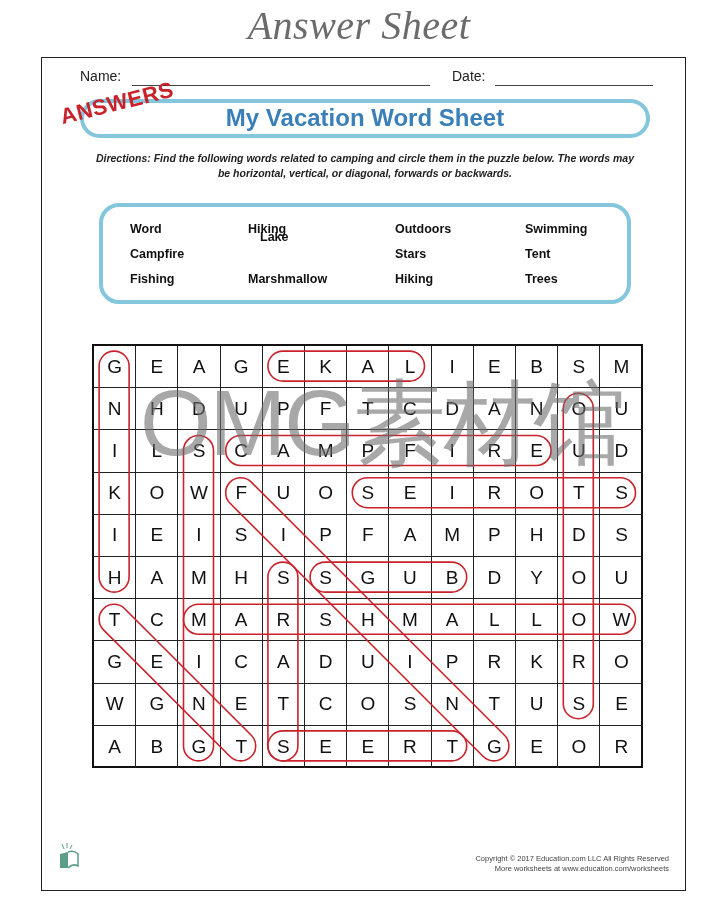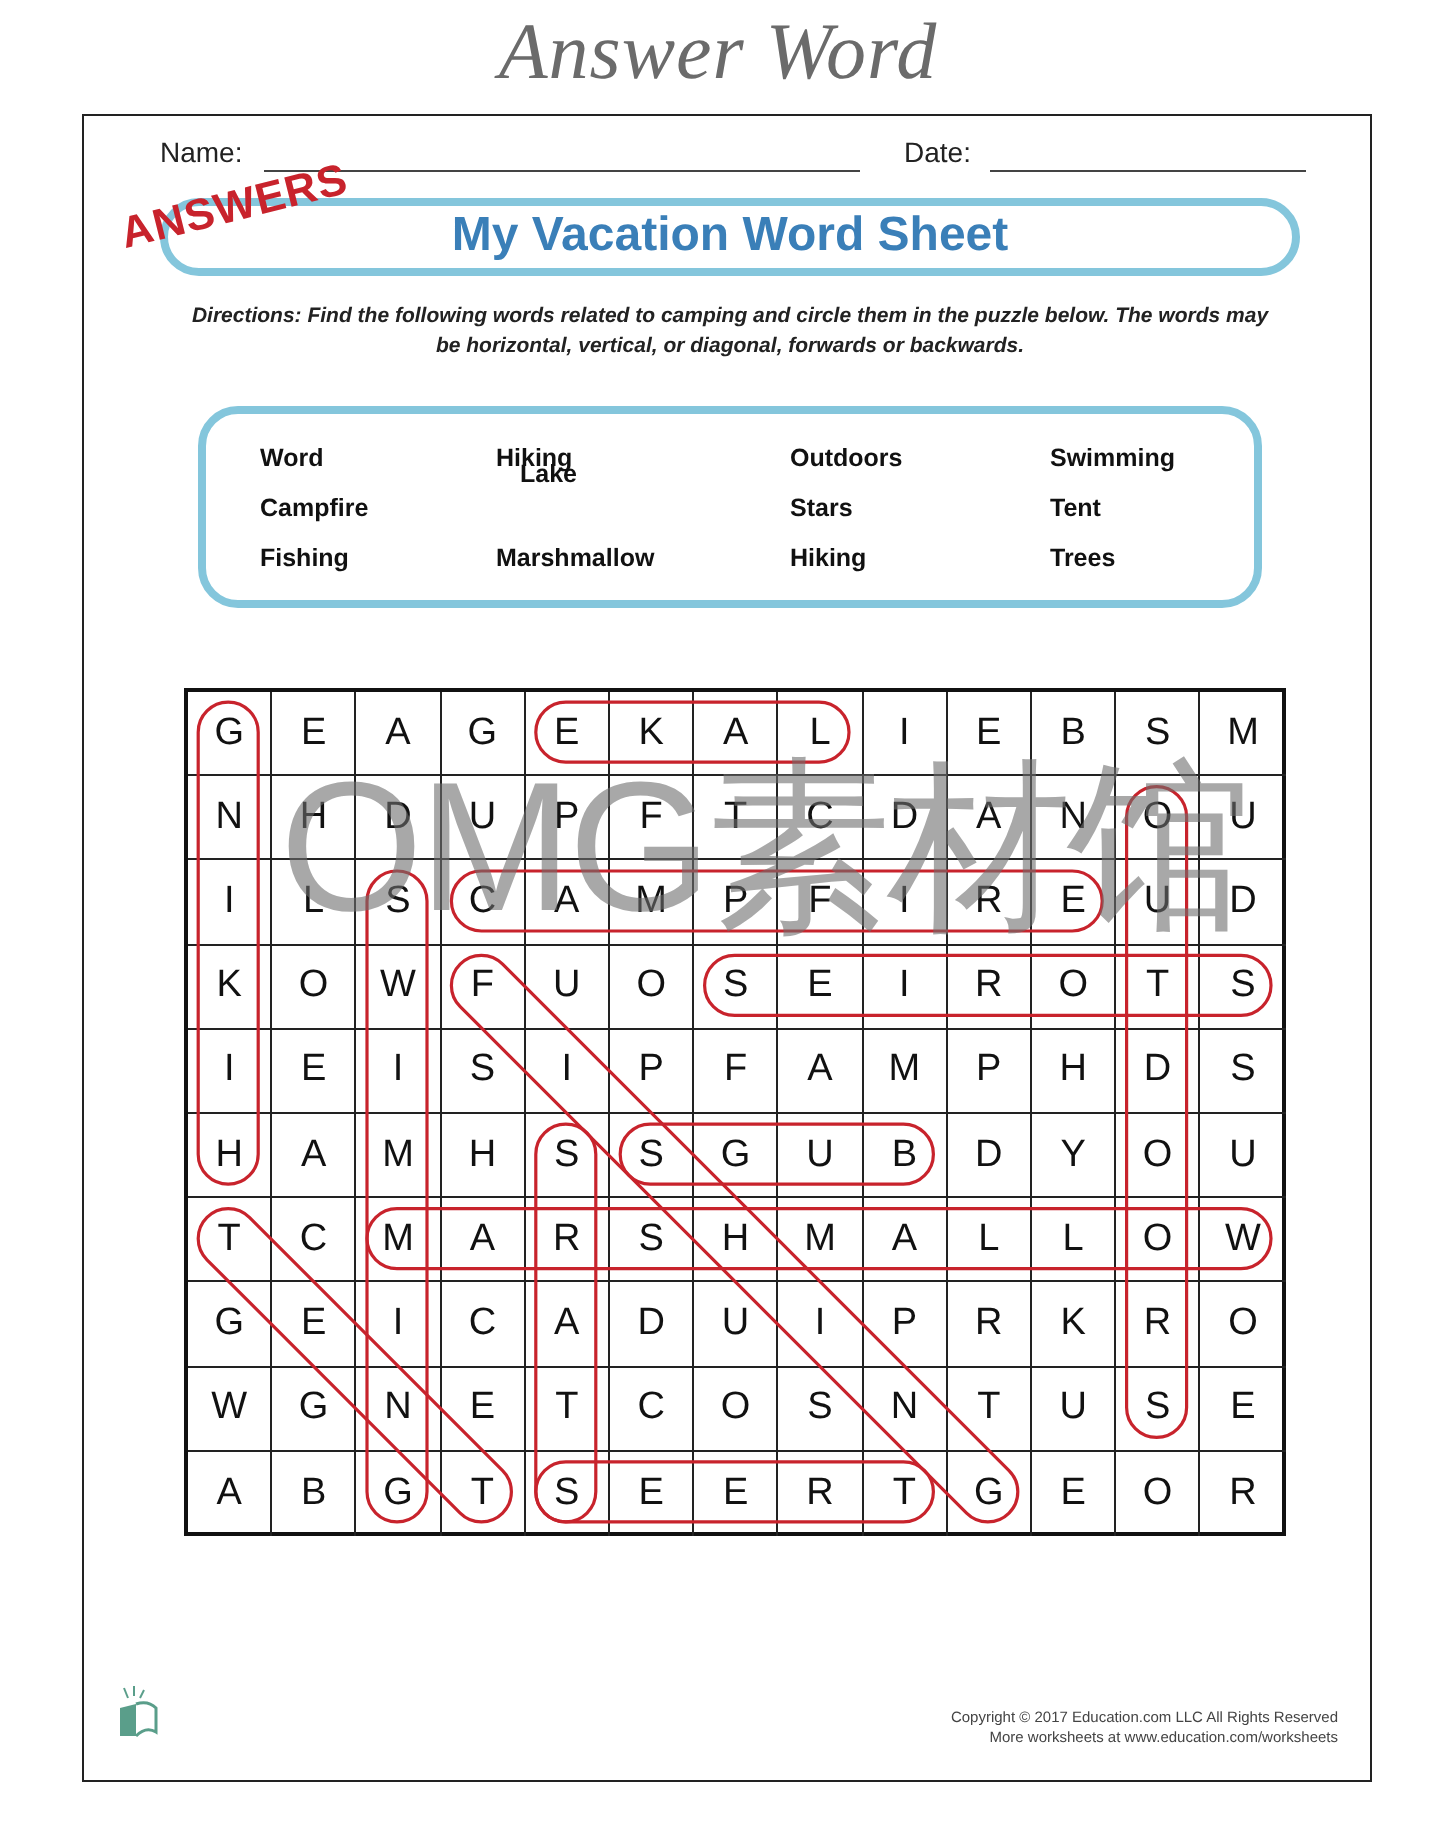--- a/index.html
+++ b/index.html
@@ -21,21 +21,21 @@
   .cell { position:absolute; width:42.2px; height:42.2px; box-sizing:border-box; border-right:1px solid #222; border-bottom:1px solid #222; display:flex; align-items:center; justify-content:center; font-size:19px; color:#111; }
   .overlay { position:absolute; left:0; top:0; pointer-events:none; }
   .watermark { position:absolute; left:140px; top:362px; font-size:92px; color:rgba(110,110,110,0.6); font-family:Liberation Sans, sans-serif; letter-spacing:-2px; pointer-events:none; white-space:nowrap; }
   .logo { position:absolute; left:58px; top:842px; display:flex; align-items:center; }
   .logo-text { font-size:24px; color:#5a9e8a; font-family:"DejaVu Sans", sans-serif; letter-spacing:0.3px; }
   .copyright { position:absolute; right:49px; top:854px; text-align:right; font-size:7.5px; line-height:10px; color:#444; }
 </style>
 </head>
 <body>
 
-<div class="page-title">Answer Word</div>
+<div class="page-title">Answer Sheet</div>
 
 <div class="sheet"></div>
 
 <div class="name-row">Name:</div>
 <div class="name-line"></div>
 <div class="date-label">Date:</div>
 <div class="date-line"></div>
 
 <div class="title-pill"></div>
 <div class="title-text">My Vacation Word Sheet</div>

